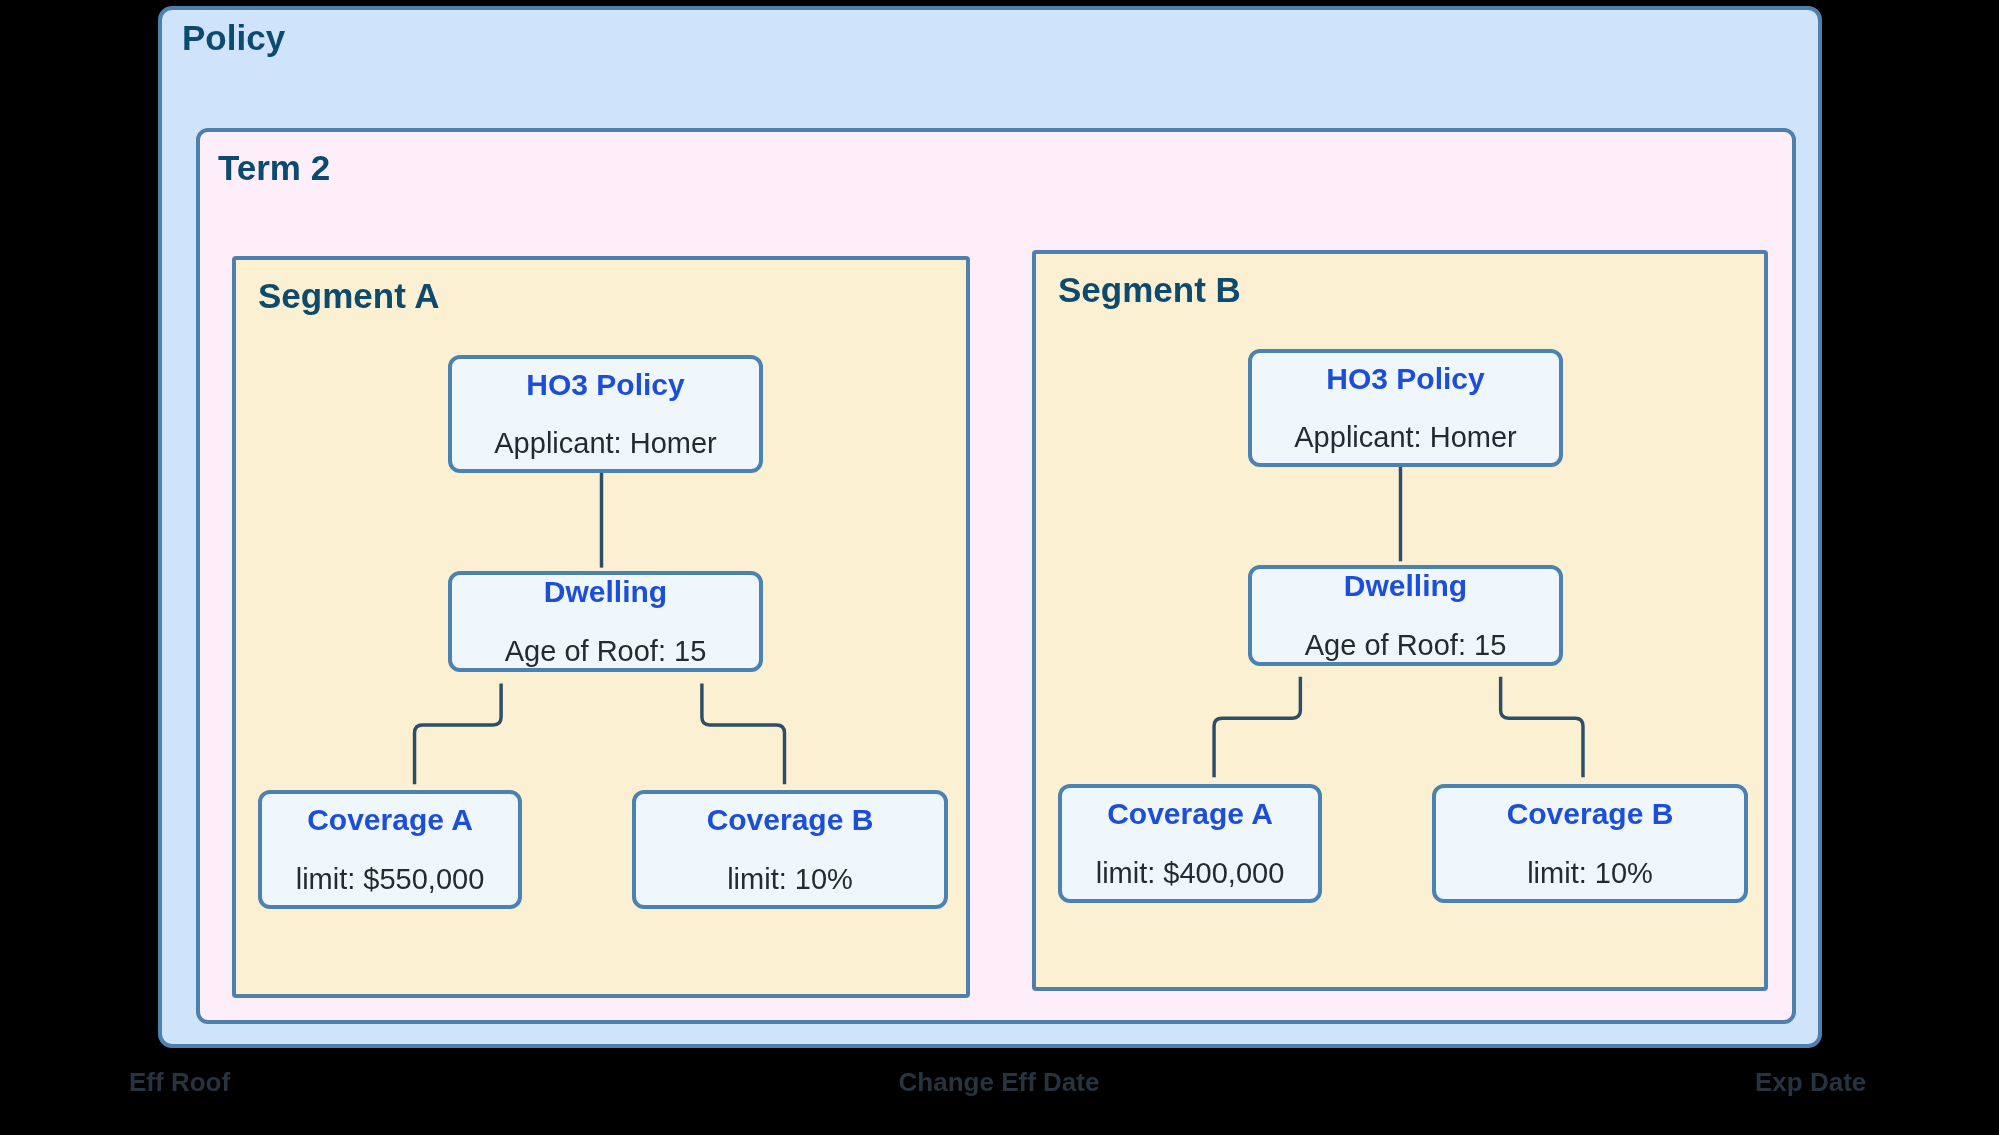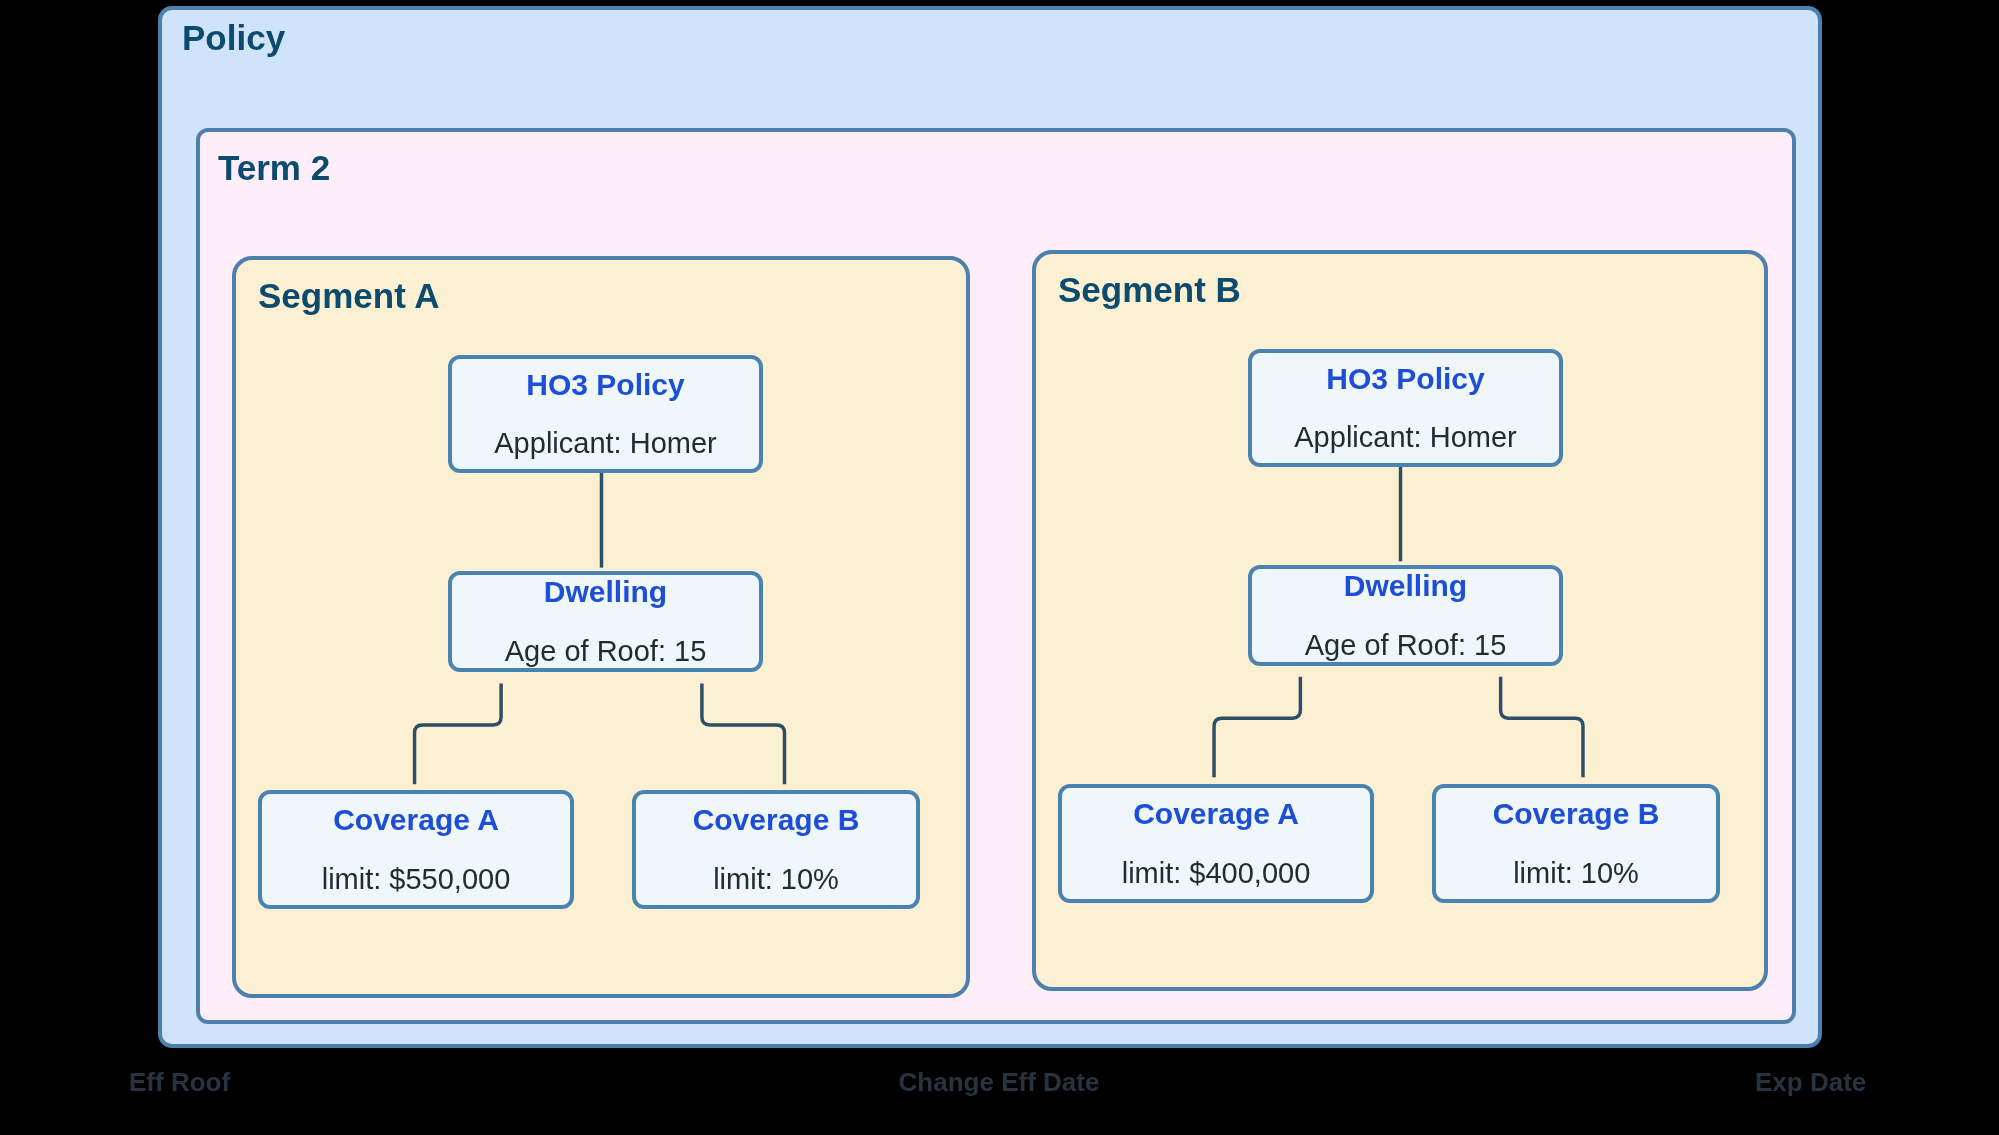--- a/index.html
+++ b/index.html
@@ -30,21 +30,21 @@
   .term {
     left: 34px; top: 118px;         
     width: 1600px; height: 896px;
     background: #fdeef9;
     border-radius: 12px;
   }
   .segment {
     position: absolute;
     background: #fcf0d3;
     border: 4px solid #4d80ad;
-    border-radius: 20px;
+    border-radius: 4px;
   }
   .segment-a { left: 32px; top: 124px; width: 738px; height: 742px; }  
   .segment-b { left: 832px; top: 118px; width: 736px; height: 741px; } 
   .edges {
     position: absolute;
     left: 0; top: 0; width: 100%; height: 100%;
     pointer-events: none;
   }
   .edges path, .edges line {
     fill: none;
@@ -60,22 +60,22 @@
     flex-direction: column;
     align-items: center;
     justify-content: center;
     gap: 5px;
     text-align: center;
   }
   .node-title { font-size: 30px; font-weight: bold; color: #1d4ed8; line-height: 1.15; }
   .node-sub   { font-size: 29px; color: #222b33; line-height: 1.15; margin-top: 20px; }
   .node-root     { left: 212px; top:  95px; width: 315px; height: 118px; }
   .node-dwelling { left: 212px; top: 311px; width: 315px; height: 101px; }
-  .node-cov-a    { left:  22px; top: 530px; width: 316px; height: 119px; }
-  .node-cov-b    { left: 396px; top: 530px; width: 288px; height: 119px; }
+  .node-cov-a    { left:  22px; top: 530px; width: 264px; height: 119px; }
+  .node-cov-b    { left: 396px; top: 530px; width: 316px; height: 119px; }
   .footer-label {
     position: absolute;
     top: 1067px;
     font-size: 26px;
     font-weight: bold;
     color: #27333e;
     white-space: nowrap;
   }
   .footer-eff    { left: 129px; }
   .footer-change { left: 999px; transform: translateX(-50%); text-align: center; }

